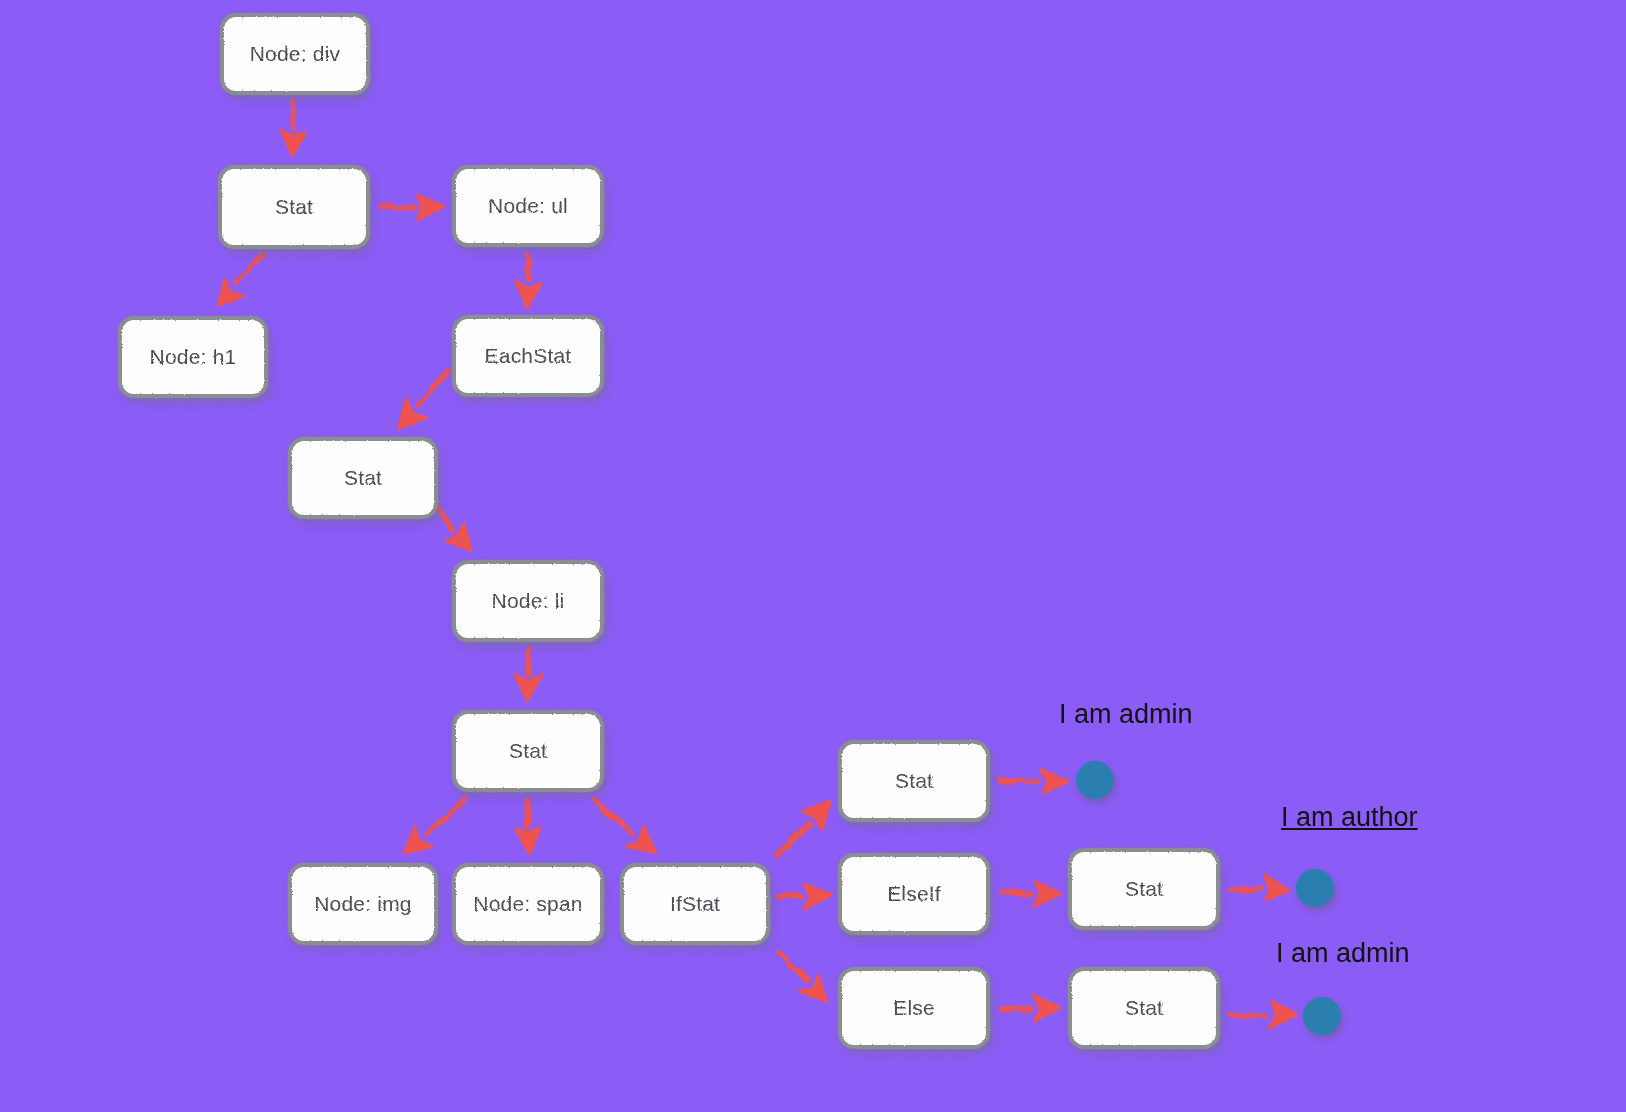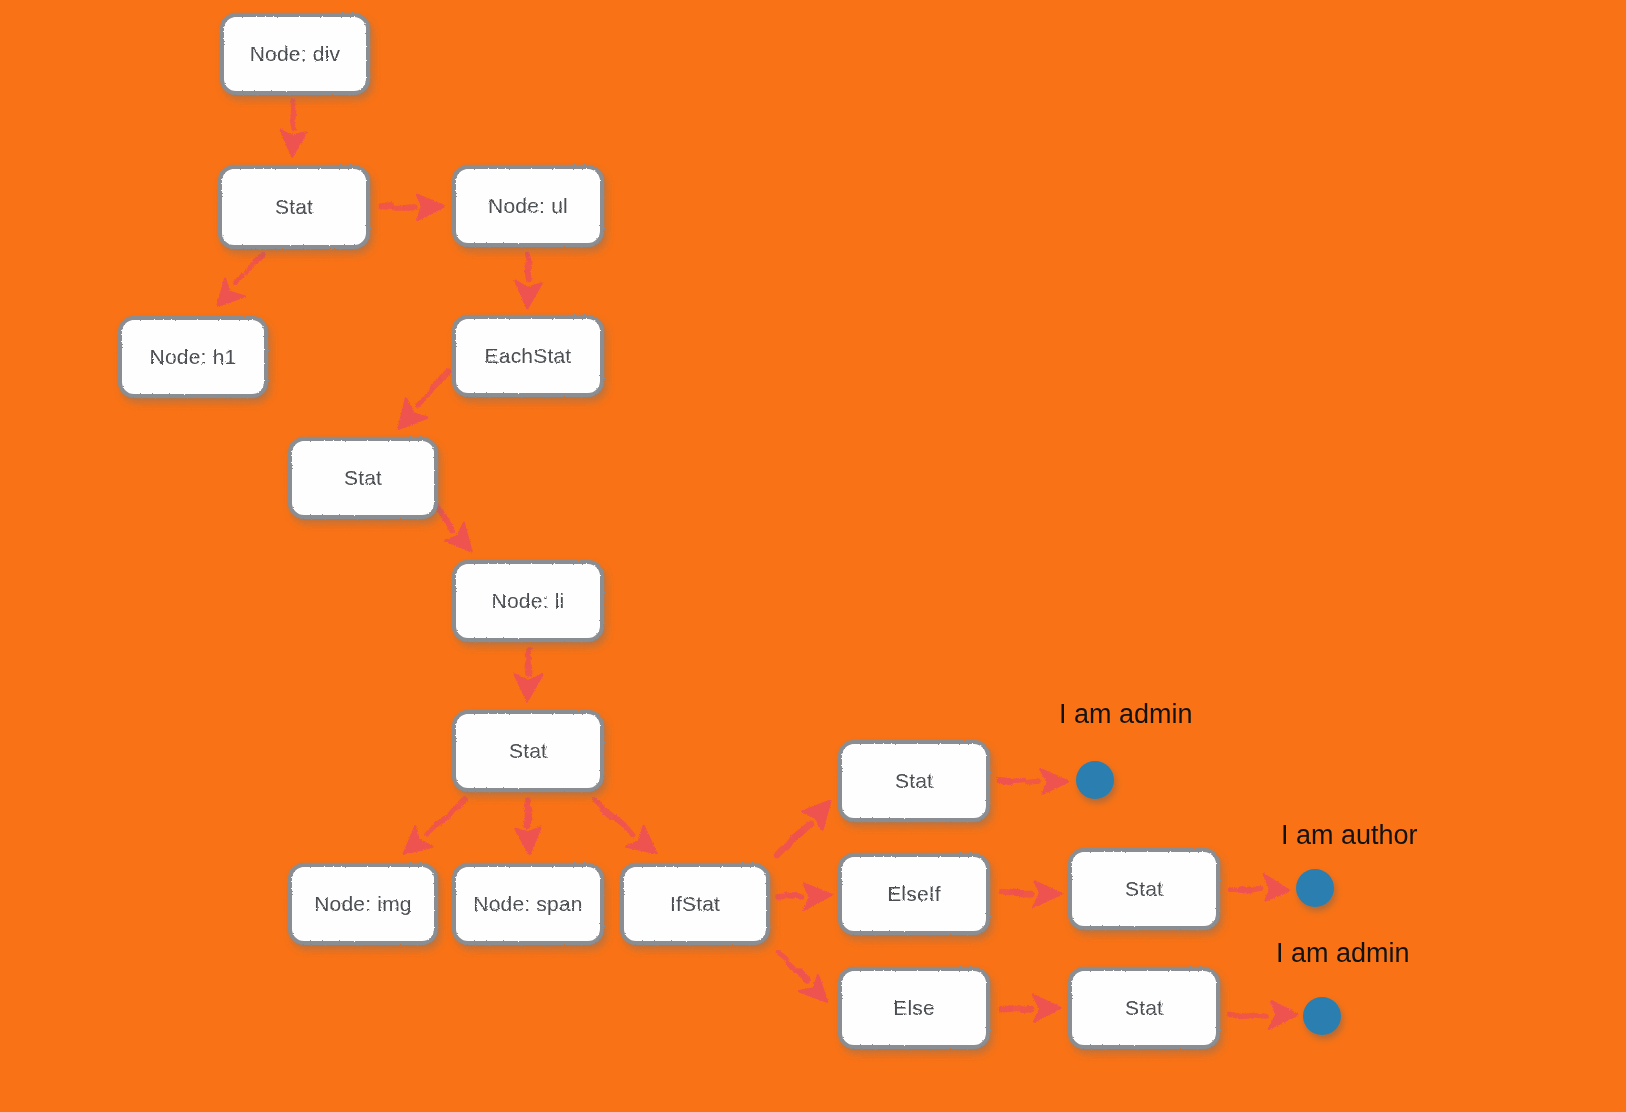--- a/index.html
+++ b/index.html
@@ -9,21 +9,21 @@
     background: #ffffff;
   }
   body {
     font-family: "Liberation Sans", sans-serif;
     -webkit-font-smoothing: antialiased;
   }
   #canvas {
     position: relative;
     width: 1626px;
     height: 1112px;
-    background: #f97316;
+    background: #8b5cf6;
     overflow: hidden;
     text-align: right;
   }
   #edge-layer {
     position: absolute;
     left: 0;
     top: 0;
     width: 1626px;
     height: 1112px;
     pointer-events: none;
@@ -252,17 +252,17 @@
         <span class="node-label">Stat</span>
       </div>
     </div>
   <div id="dots">
       <div class="dot" style="left: 1076px; top: 761px; width: 38px; height: 38px; background: rgb(42, 127, 176);"></div>
       <div class="dot" style="left: 1296px; top: 869px; width: 38px; height: 38px; background: rgb(42, 127, 176);"></div>
       <div class="dot" style="left: 1303px; top: 997px; width: 38px; height: 38px; background: rgb(42, 127, 176);"></div>
     </div>
   <div id="annotations">
       <div class="annotation" style="left: 1059px; top: 701px; color: rgb(18, 18, 18);">I am admin</div>
-      <div class="annotation" style="left: 1281px; top: 822px; color: rgb(18, 18, 18);">I am author</div>
+      <div class="annotation" style="left: 1281px; top: 804px; color: rgb(18, 18, 18); text-decoration: underline;">I am author</div>
       <div class="annotation" style="left: 1276px; top: 940px; color: rgb(18, 18, 18);">I am admin</div>
     </div>
 
 </div>
 
 </body></html>

